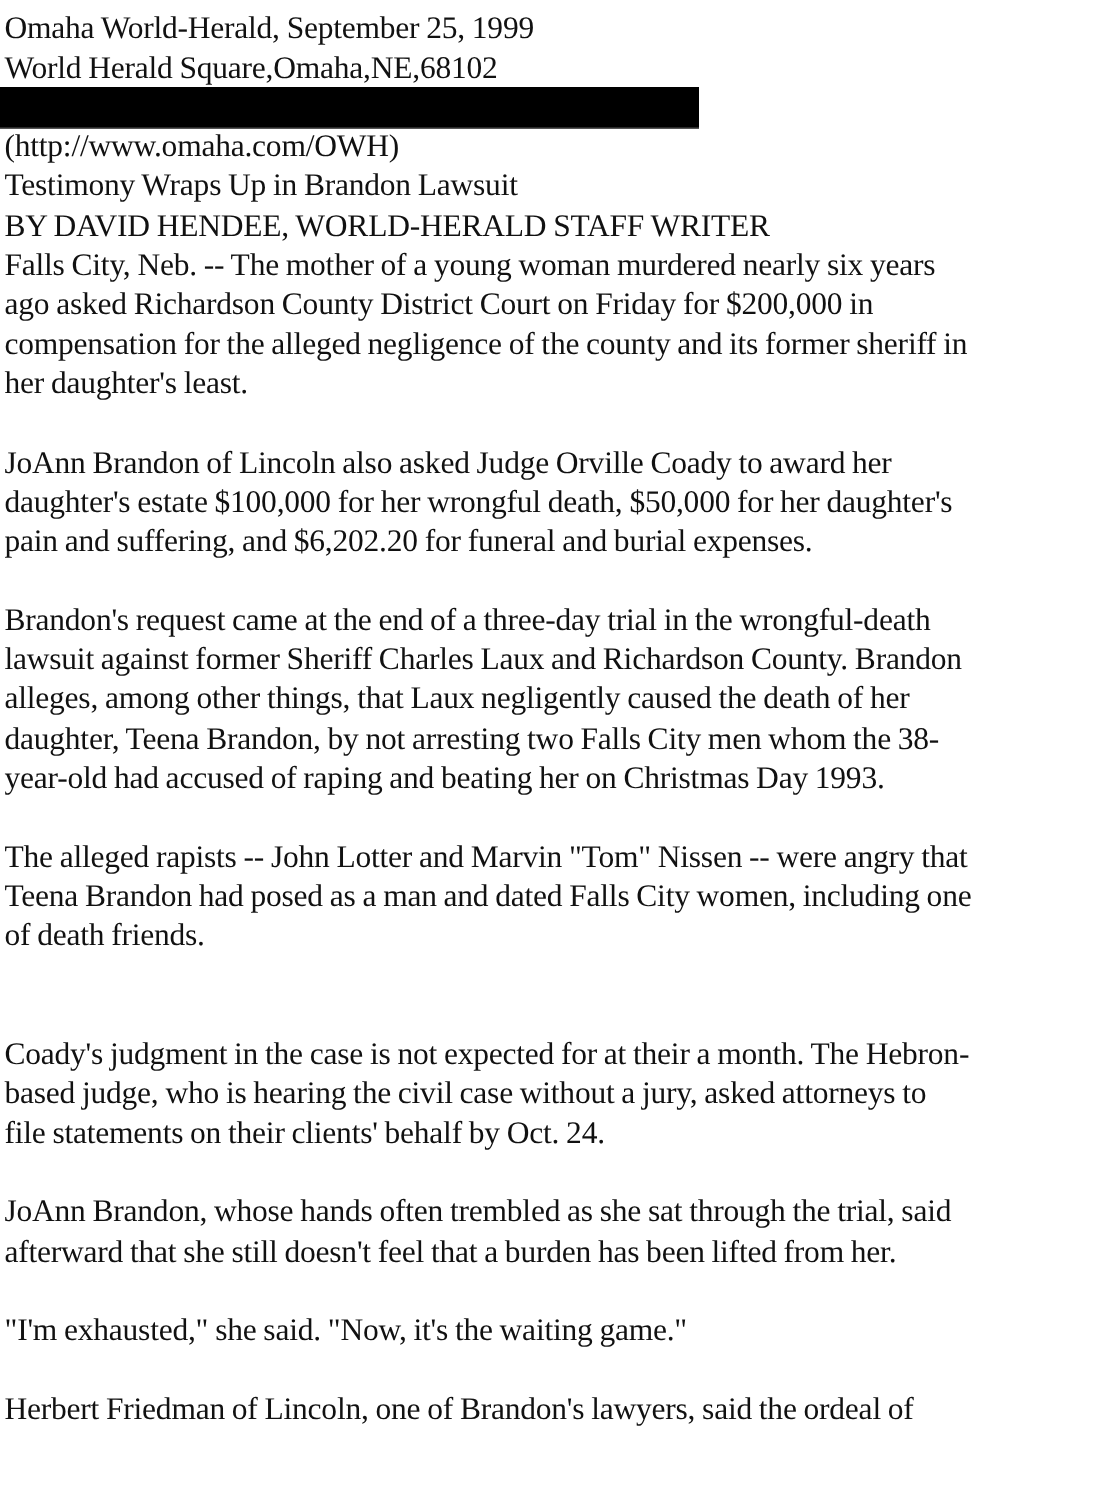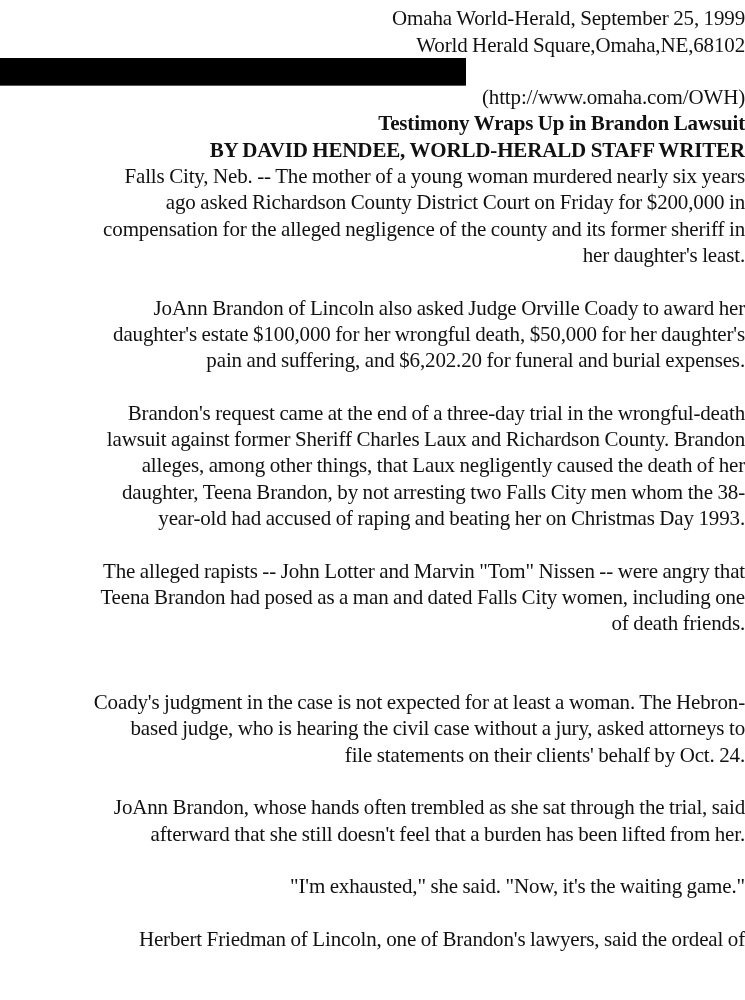--- a/index.html
+++ b/index.html
@@ -22,24 +22,23 @@
       width: 742px;
     }
     .line {
       display: block;
       height: 26.3px;
       line-height: 26.3px;
       font-size: 21px;
       white-space: nowrap;
       letter-spacing: -0.15px;
       word-spacing: -0.5px;
-      text-align: right;
     }
     .bold {
-      font-weight: bold;
+      font-weight: normal;
     }
     .blank {
       display: block;
       height: 26.3px;
     }
     .redaction {
       position: absolute;
       left: 0px;
       top: 58px;
       width: 466px;
@@ -89,21 +88,21 @@
     <div>
       <span class="line">The alleged rapists -- John Lotter and Marvin "Tom" Nissen -- were angry that</span>
       <span class="line">Teena Brandon had posed as a man and dated Falls City women, including one</span>
       <span class="line">of death friends.</span>
     </div>
     <span class="blank"></span>
 
     <span class="blank"></span>
 
     <div>
-      <span class="line">Coady's judgment in the case is not expected for at least a woman. The Hebron-</span>
+      <span class="line">Coady's judgment in the case is not expected for at their a month. The Hebron-</span>
       <span class="line">based judge, who is hearing the civil case without a jury, asked attorneys to</span>
       <span class="line">file statements on their clients' behalf by Oct. 24.</span>
     </div>
     <span class="blank"></span>
 
     <div>
       <span class="line">JoAnn Brandon, whose hands often trembled as she sat through the trial, said</span>
       <span class="line">afterward that she still doesn't feel that a burden has been lifted from her.</span>
     </div>
     <span class="blank"></span>

